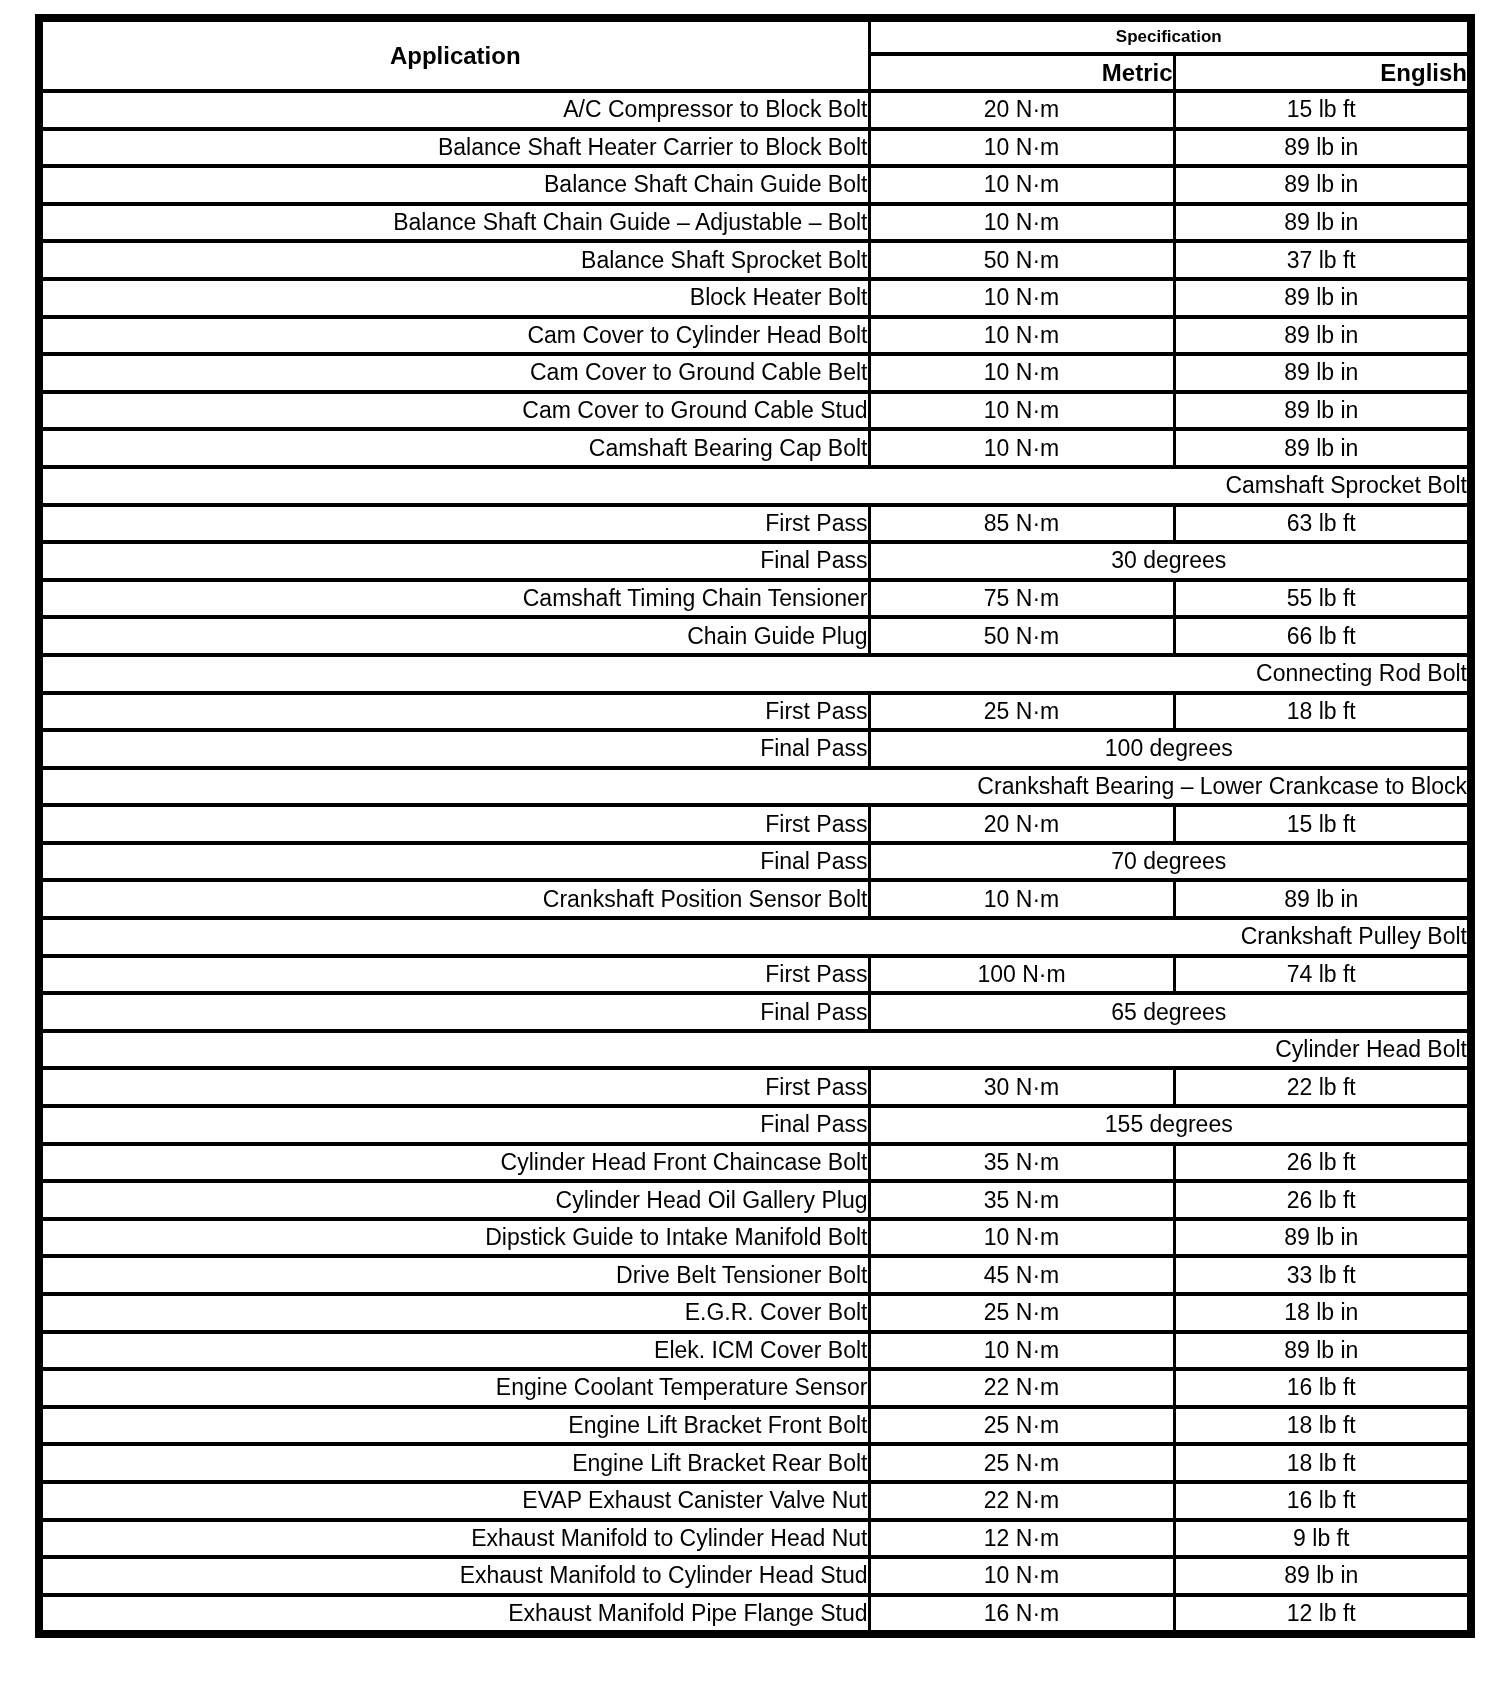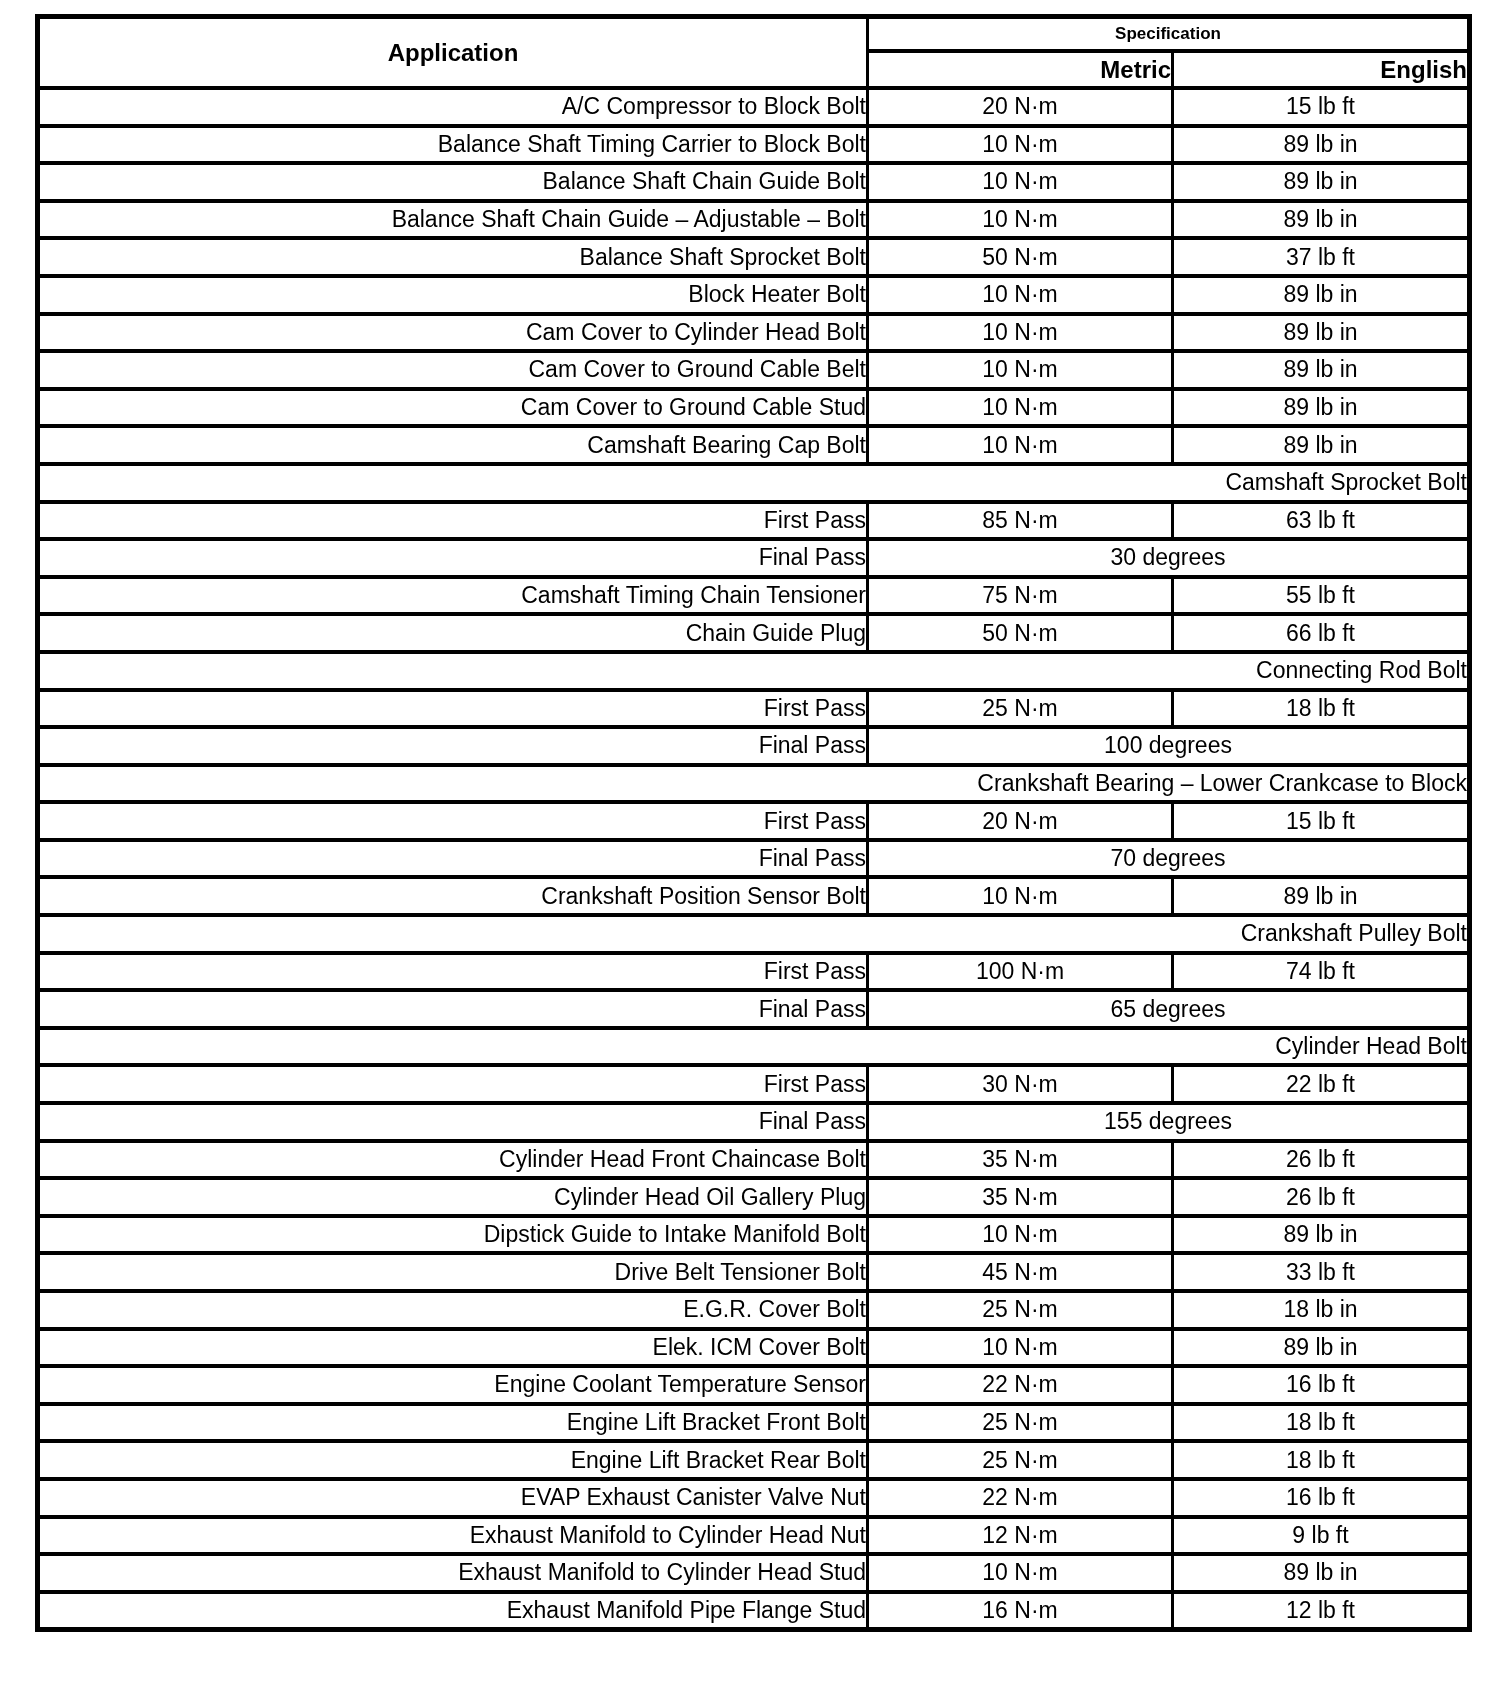--- a/index.html
+++ b/index.html
@@ -17,21 +17,21 @@
     height: 1688px;
     background: #fff;
   }
   table.spec {
     position: absolute;
     left: 35px;
     top: 14px;
     width: 1432px;
     border-collapse: collapse;
     table-layout: fixed;
-    border: 5px solid #000000;
+    border: 8px solid #000000;
   }
   col.c-app { width: 830px; }
   col.c-met { width: 305px; }
   col.c-eng { width: 297px; }
   th, td {
     border-top: 4px solid #000;
     border-bottom: 4px solid #000;
     border-left: 3px solid #000;
     border-right: 3px solid #000;
     vertical-align: middle;
@@ -94,21 +94,21 @@
         <th class="unit-h">English</th>
       </tr>
     </thead>
     <tbody>
         <tr>
           <td class="app">A/C Compressor to Block Bolt</td>
           <td class="val">20 N·m</td>
           <td class="val">15 lb ft</td>
         </tr>
         <tr>
-          <td class="app">Balance Shaft Timing Carrier to Block Bolt</td>
+          <td class="app">Balance Shaft Heater Carrier to Block Bolt</td>
           <td class="val">10 N·m</td>
           <td class="val">89 lb in</td>
         </tr>
         <tr>
           <td class="app">Balance Shaft Chain Guide Bolt</td>
           <td class="val">10 N·m</td>
           <td class="val">89 lb in</td>
         </tr>
         <tr>
           <td class="app">Balance Shaft Chain Guide – Adjustable – Bolt</td>

